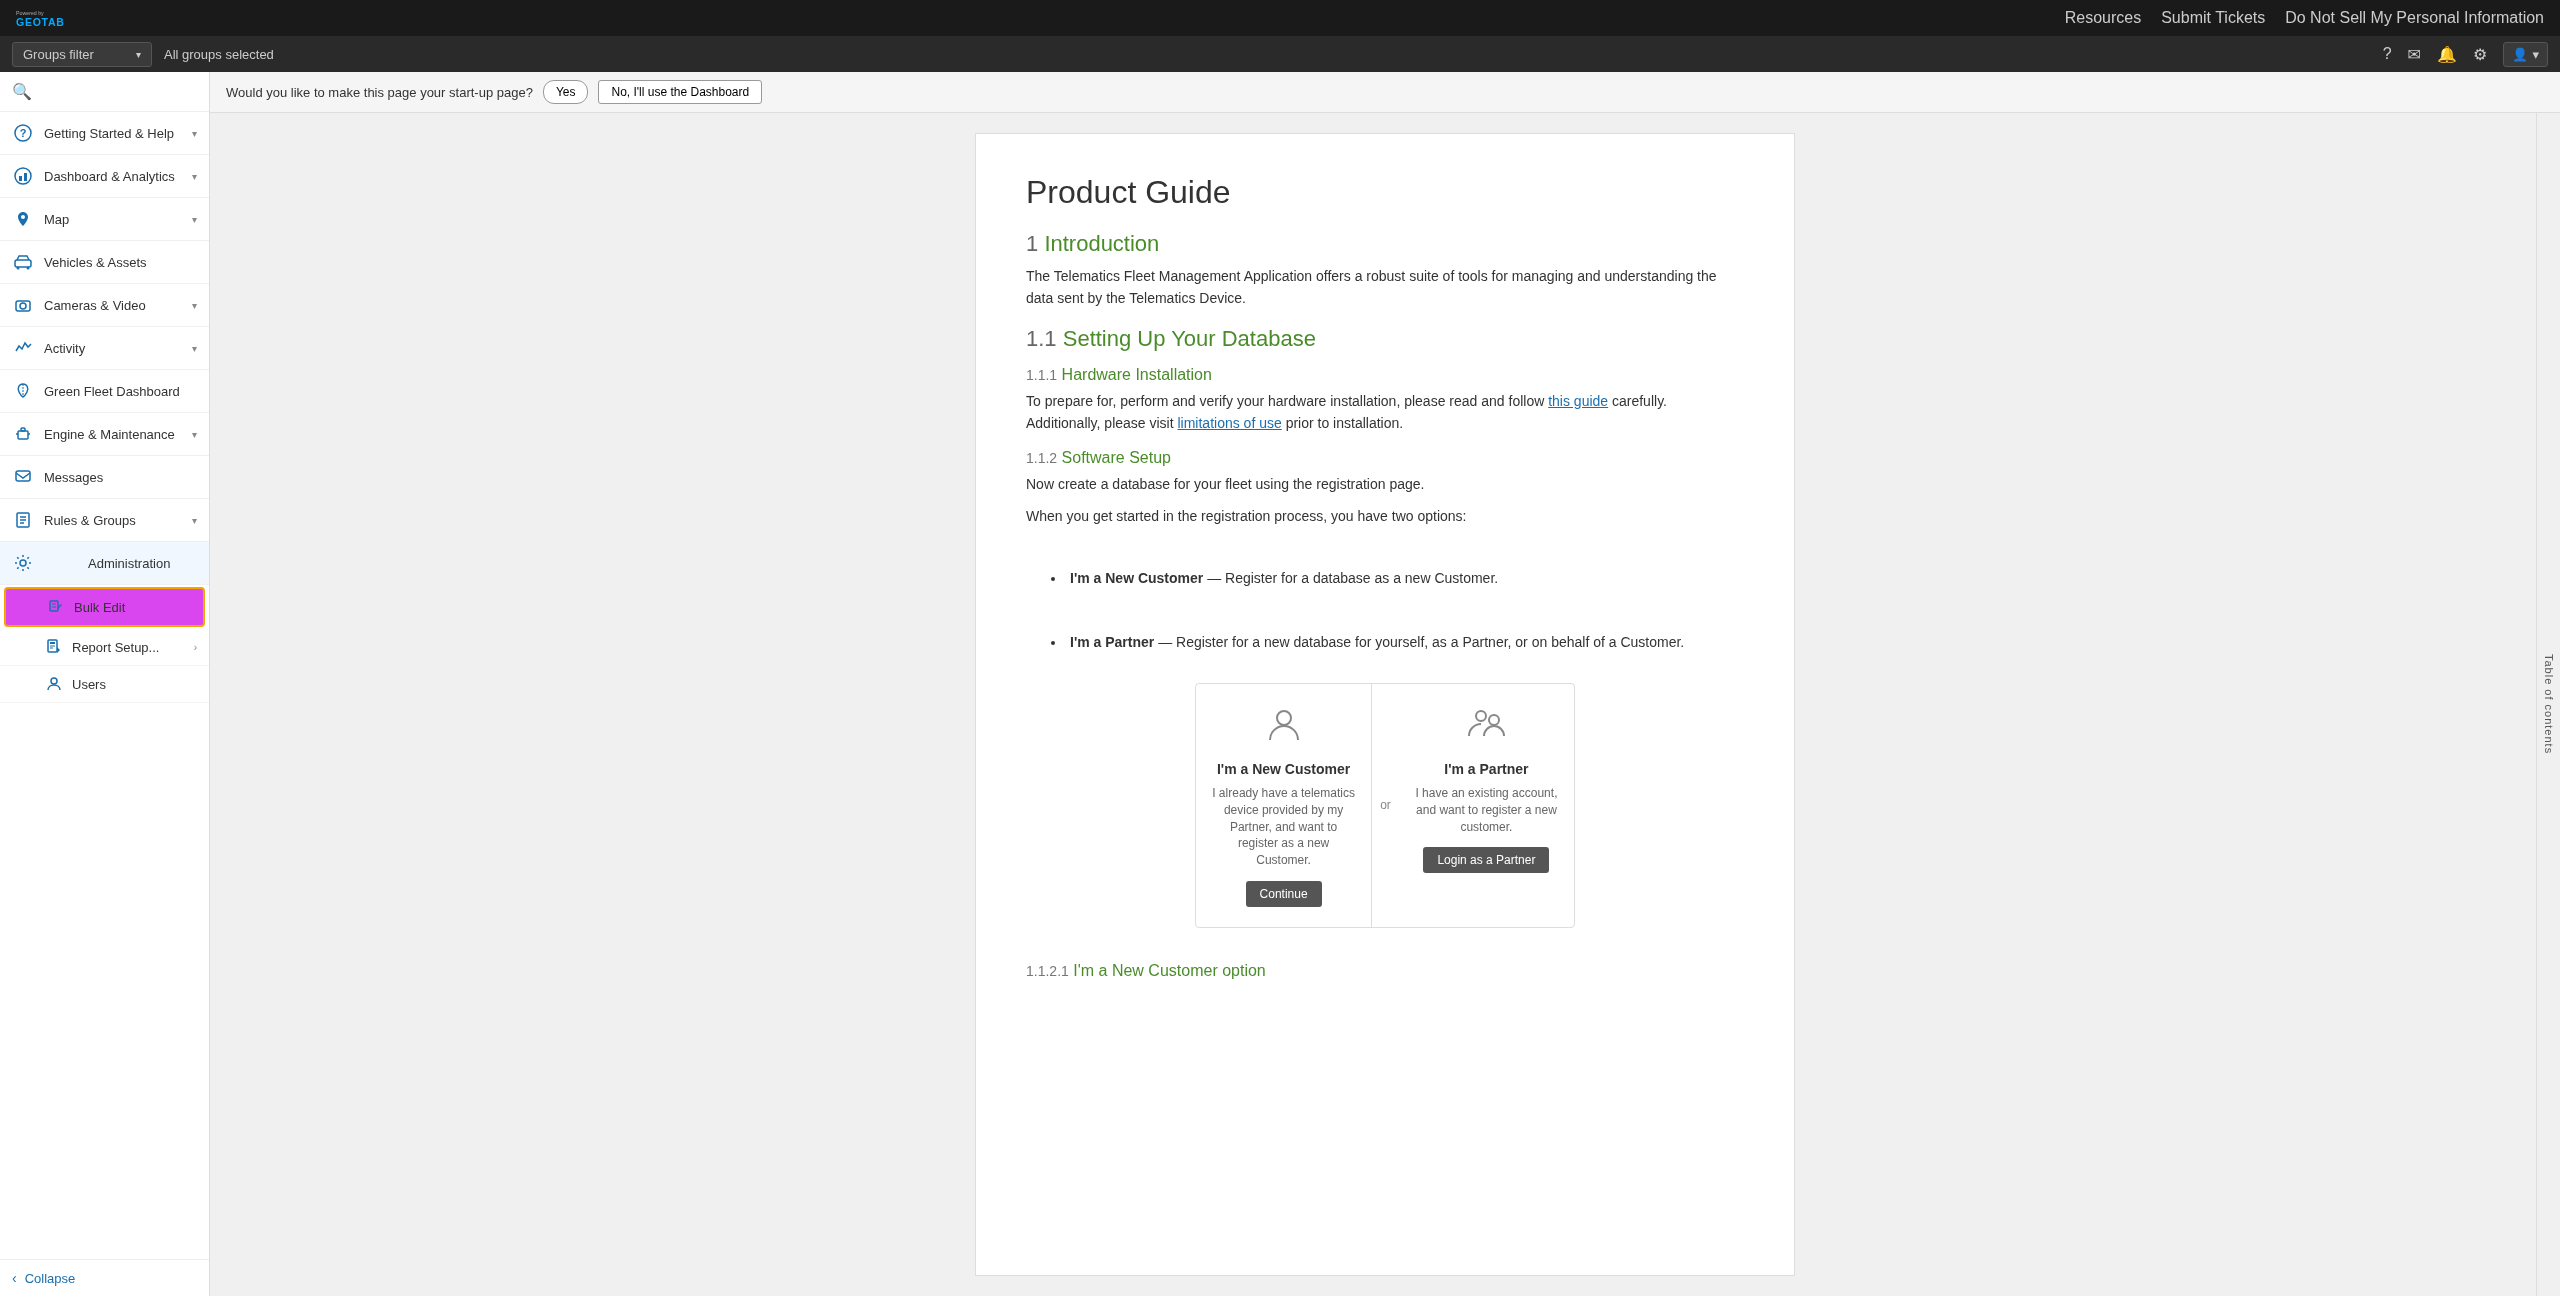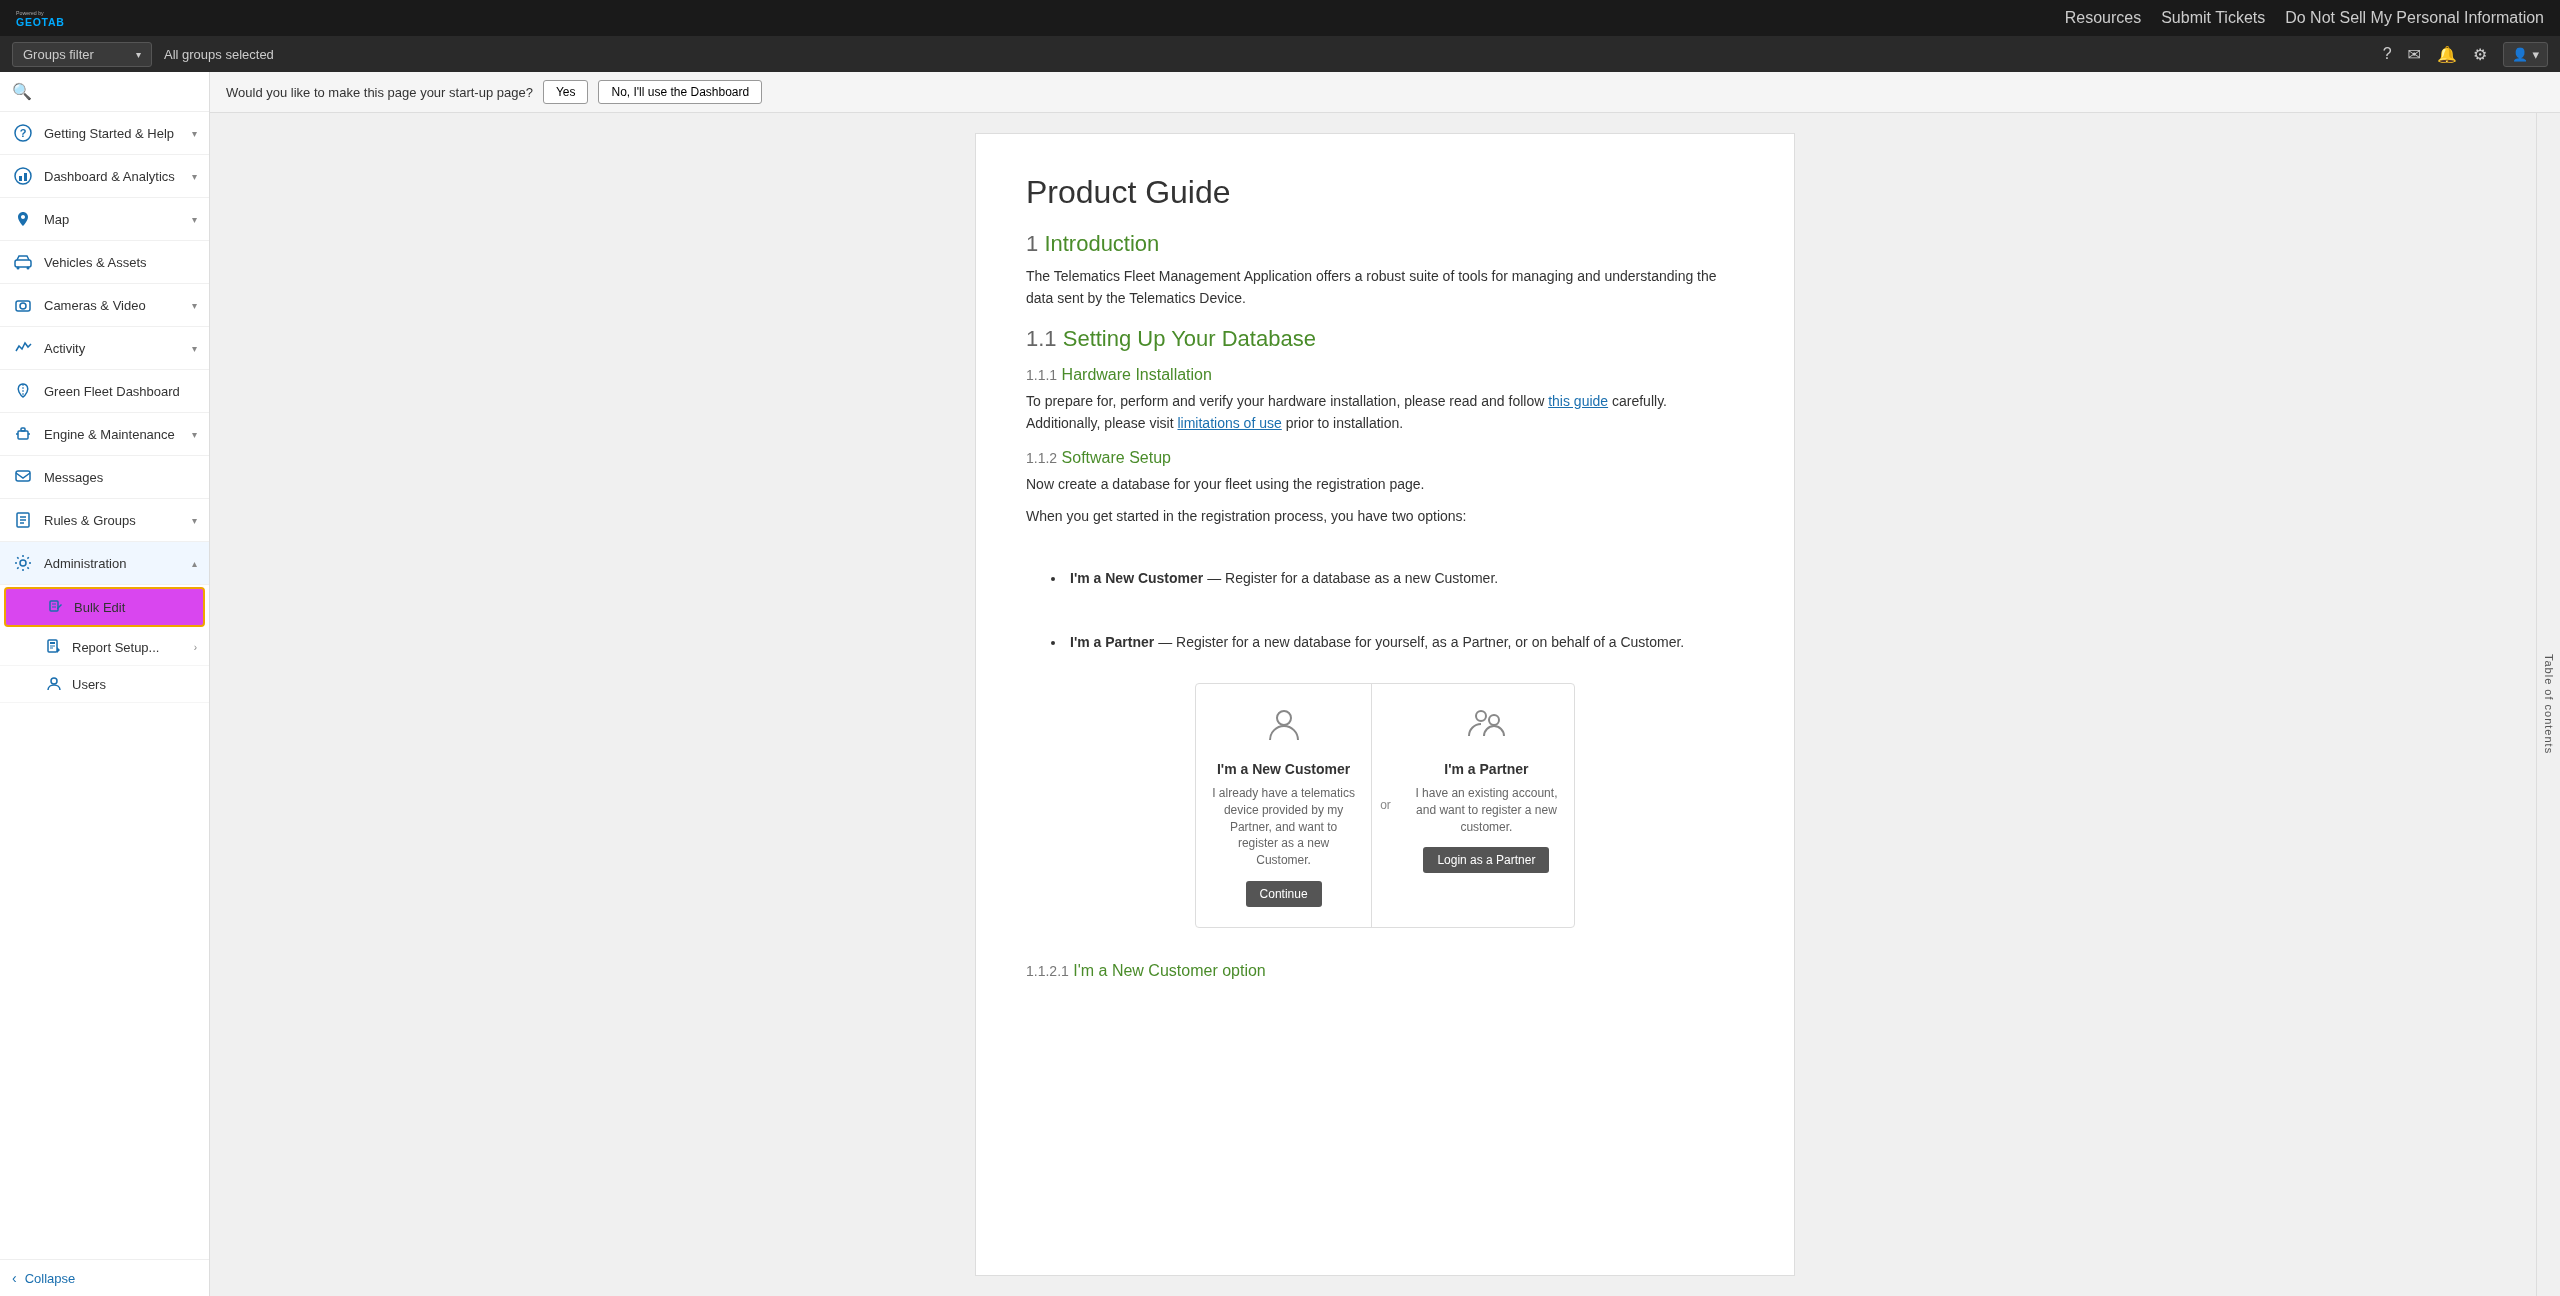--- a/index.html
+++ b/index.html
@@ -202,21 +202,21 @@
       flex-shrink: 0;
     }
     .startup-bar button {
       padding: 4px 12px;
       border: 1px solid #ccc;
       background: #fff;
       cursor: pointer;
       border-radius: 3px;
       font-size: 12px;
     }
-    .startup-bar .btn-yes { border-color: #999; }
+    .startup-bar .btn-yes { border-color: #999; border-radius: 11px; }
     .startup-bar .btn-no { border-color: #999; }
 
     .doc-area {
       flex: 1;
       overflow-y: auto;
       padding: 20px 30px;
       display: flex;
       justify-content: center;
       position: relative;
     }
@@ -504,21 +504,21 @@
             <rect x="3" y="2" width="12" height="14" rx="1" fill="none" stroke="#1a6faf" stroke-width="1.5"></rect>
             <line x1="6" y1="6" x2="12" y2="6" stroke="#1a6faf" stroke-width="1.5"></line>
             <line x1="6" y1="9" x2="12" y2="9" stroke="#1a6faf" stroke-width="1.5"></line>
             <line x1="6" y1="12" x2="10" y2="12" stroke="#1a6faf" stroke-width="1.5"></line>
           </svg>
       </span>
       <span class="nav-label">Rules &amp; Groups</span>
       <span class="nav-chevron">▾</span>
     </div>
 
-    <div class="nav-item" style="background:#f0f7ff;">
+    <div class="nav-item" style="background:#f0f7ff;gap:44px;">
       <span class="nav-icon">
         <svg width="18" height="18" viewBox="0 0 18 18">
             <circle cx="9" cy="9" r="3" fill="none" stroke="#1a6faf" stroke-width="1.5"></circle>
             <path d="M9 1v2M9 15v2M1 9h2M15 9h2M3.2 3.2l1.4 1.4M13.4 13.4l1.4 1.4M3.2 14.8l1.4-1.4M13.4 4.6l1.4-1.4" stroke="#1a6faf" stroke-width="1.5"></path>
           </svg>
       </span>
       <span class="nav-label">Administration</span>
       <span class="nav-chevron">▴</span>
     </div>
 

